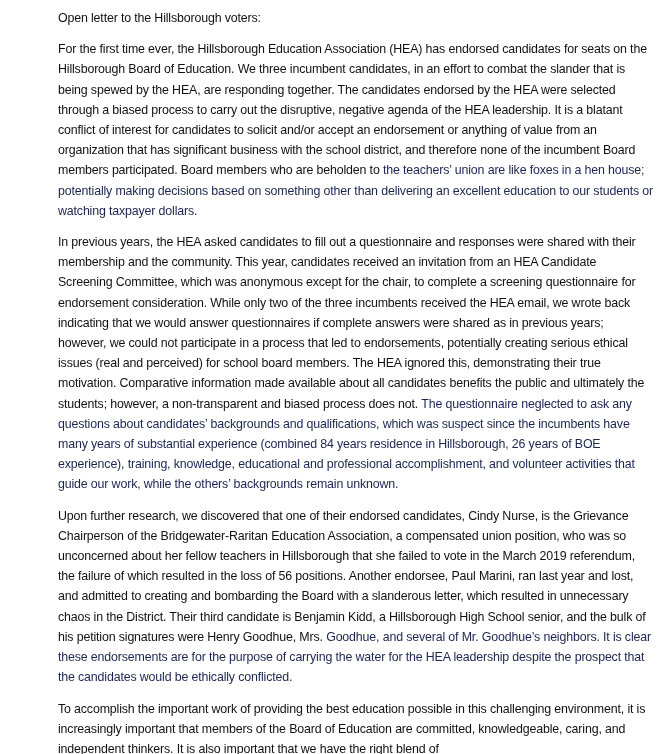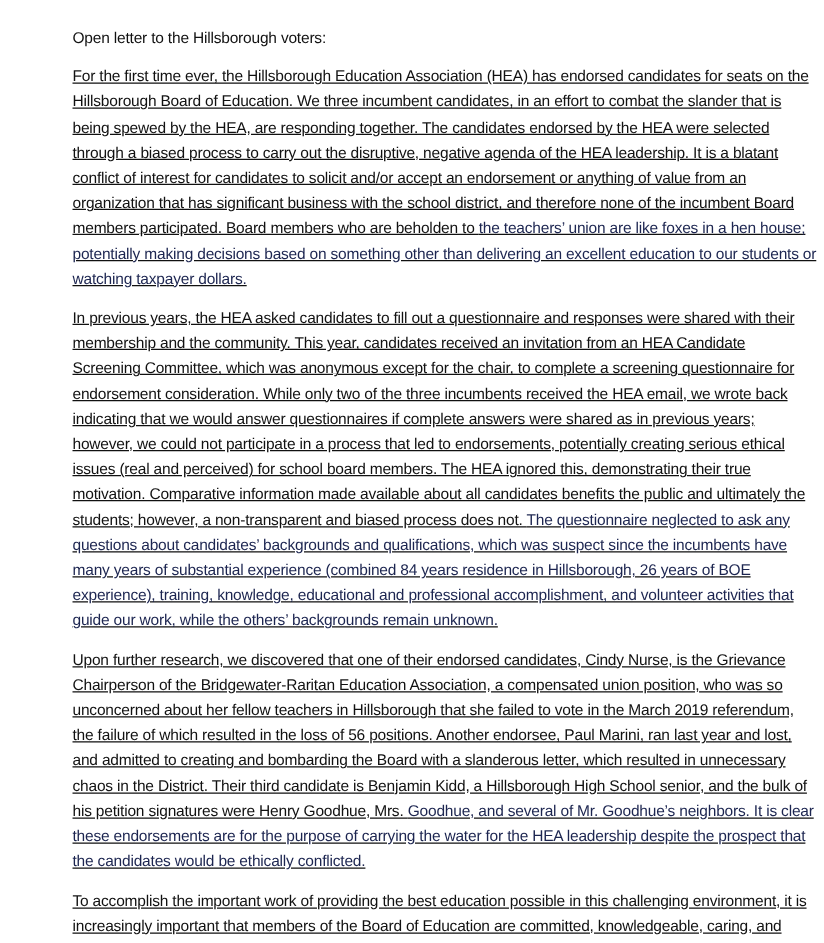--- a/index.html
+++ b/index.html
@@ -3,22 +3,22 @@
 <meta charset="utf-8">
 <style>
   html, body { margin: 0; padding: 0; background: #ffffff; }
   body { width: 659px; height: 754px; overflow: hidden; position: relative; }
   .page {
     position: absolute; left: 58px; top: 4px; width: 595px;
     font-family: "Liberation Sans", sans-serif;
     font-size: 12.4px; line-height: 20.2px; color: #111111;
     letter-spacing: -0.15px;
   }
-  .para { margin: 0 0 11px 0; text-decoration: underline; }
-  .salutation { margin: 16px 0 11px 0; }
+  .para { margin: 0 0 11px 0; }
+  .salutation { margin: 4px 0 11px 0; }
   .navy { color: #1c2550; }
 </style>
 </head>
 <body>
 
 <div class="page">
   <p class="salutation">Open letter to the Hillsborough voters:</p>
 
   <p class="para"><span>For the first time ever, the Hillsborough Education Association (HEA) has endorsed candidates for seats on the Hillsborough Board of Education.  We three incumbent candidates, in an effort to combat the slander that is being spewed by the HEA, are responding together.  The candidates endorsed by the HEA were selected through a biased process to carry out the disruptive, negative agenda of the HEA leadership. It is a blatant conflict of interest for candidates to solicit and/or accept an endorsement or anything of value from an organization that has significant business with the school district, and therefore none of the incumbent Board members participated.  Board members who are beholden to </span><span class="navy">the teachers’ union are like foxes in a hen house; potentially making decisions based on something other than delivering an excellent education to our students or watching taxpayer dollars.</span></p>
 

